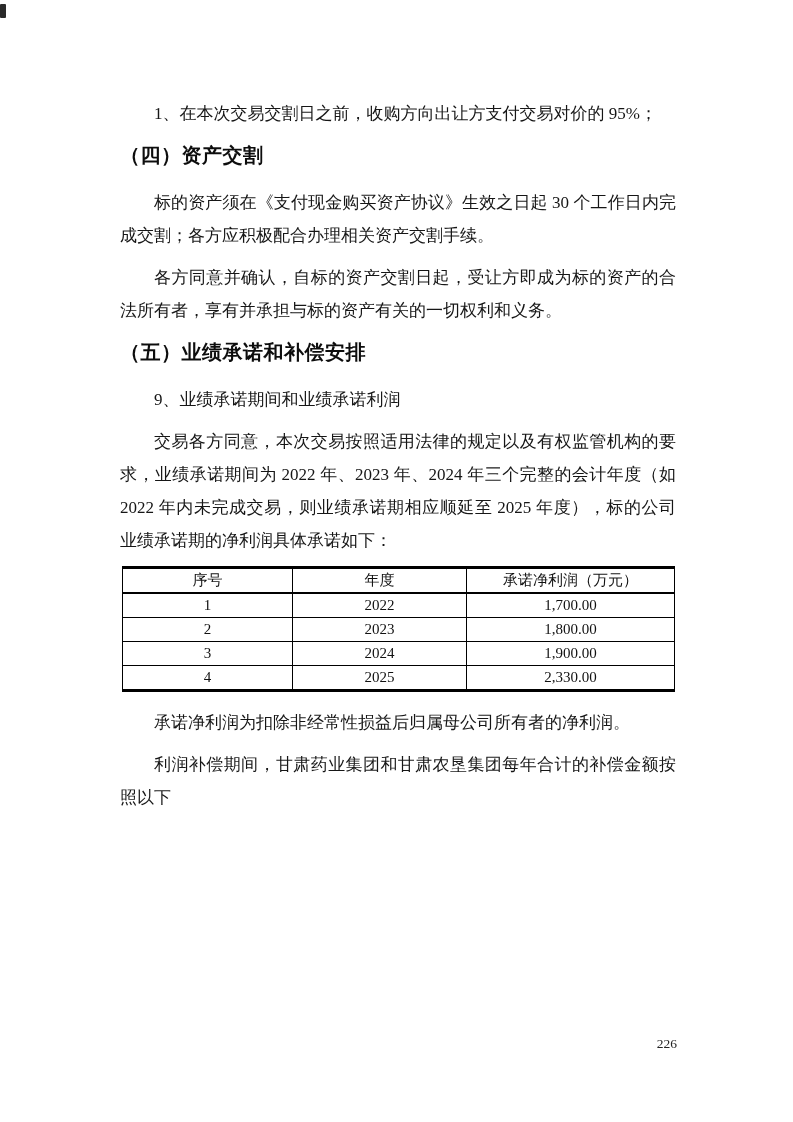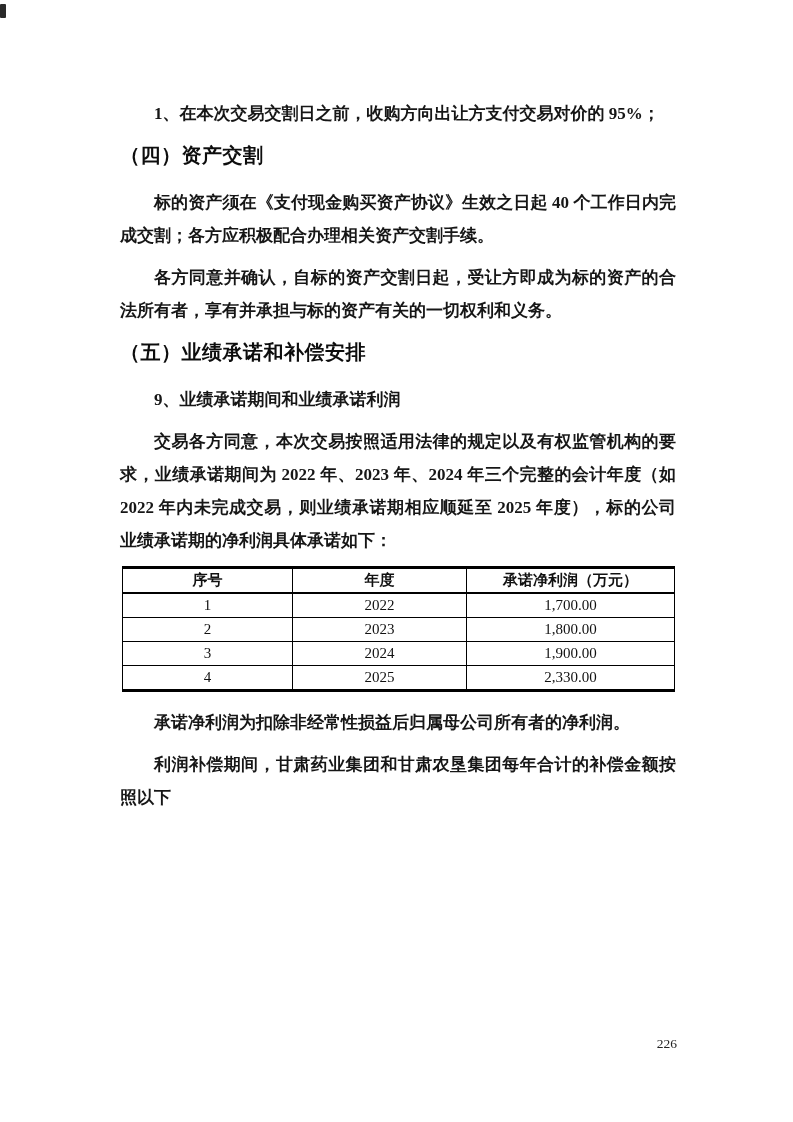--- a/index.html
+++ b/index.html
@@ -36,42 +36,41 @@
     margin: 12px 0 18px 0;
   }
   h2.sec-heading.first { margin-top: 0; }
   p.body-para {
     font-size: 17px;
     line-height: 33px;
     margin: 0 0 9px 0;
     text-align: justify;
     text-indent: 2em;
     word-break: break-all;
-    font-weight: bold;
   }
   table.commit-table {
     table-layout: fixed;
     border-collapse: collapse;
     width: 552px;
     margin: 2px 0 14px 2px;
     border-top: 3px solid #000;
     border-bottom: 3px solid #000;
   }
   table.commit-table th,
   table.commit-table td {
     border: 1px solid #000;
     text-align: center;
     vertical-align: middle;
     font-size: 15px;
     line-height: 21px;
     padding: 1px 2px;
     color: #111;
   }
   table.commit-table th {
-    font-weight: bold;
+    font-weight: normal;
     border-bottom: 2px solid #000;
   }
   .page-number {
     position: absolute;
     top: 1036px;
     right: 116px;
     font-size: 13.5px;
     color: #222;
   }
 </style>
@@ -82,21 +81,21 @@
   <div class="scan-artifact"></div>
 
   <div class="content">
 
     <section>
       <p class="body-para">1、在本次交易交割日之前，收购方向出让方支付交易对价的 95%；</p>
     </section>
 
     <section>
       <h2 class="sec-heading">（四）资产交割</h2>
-      <p class="body-para">标的资产须在《支付现金购买资产协议》生效之日起 40 个工作日内完成交割；各方应积极配合办理相关资产交割手续。</p>
+      <p class="body-para">标的资产须在《支付现金购买资产协议》生效之日起 30 个工作日内完成交割；各方应积极配合办理相关资产交割手续。</p>
       <p class="body-para">各方同意并确认，自标的资产交割日起，受让方即成为标的资产的合法所有者，享有并承担与标的资产有关的一切权利和义务。</p>
     </section>
 
     <section>
       <h2 class="sec-heading">（五）业绩承诺和补偿安排</h2>
       <p class="body-para">9、业绩承诺期间和业绩承诺利润</p>
       <p class="body-para">交易各方同意，本次交易按照适用法律的规定以及有权监管机构的要求，业绩承诺期间为 2022 年、2023 年、2024 年三个完整的会计年度（如 2022 年内未完成交易，则业绩承诺期相应顺延至 2025 年度），标的公司业绩承诺期的净利润具体承诺如下：</p>
 
       <table class="commit-table">
         <colgroup>

